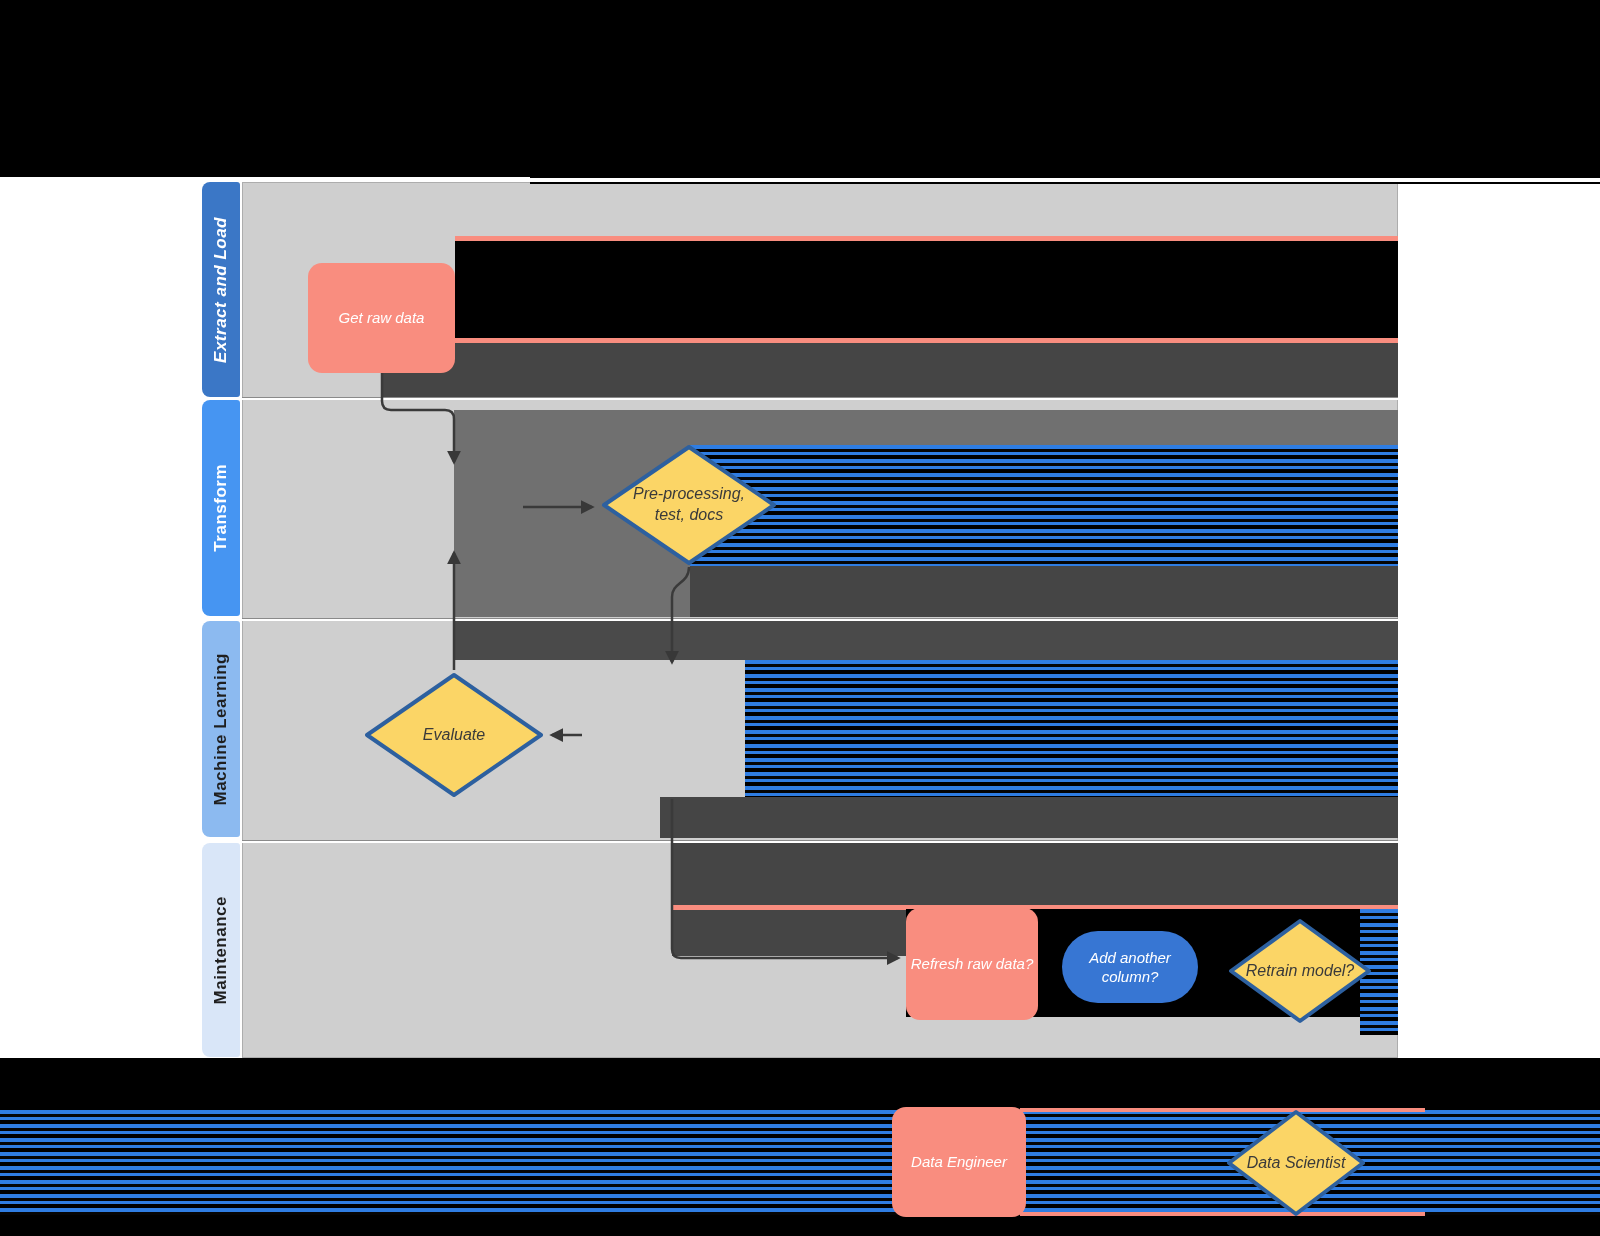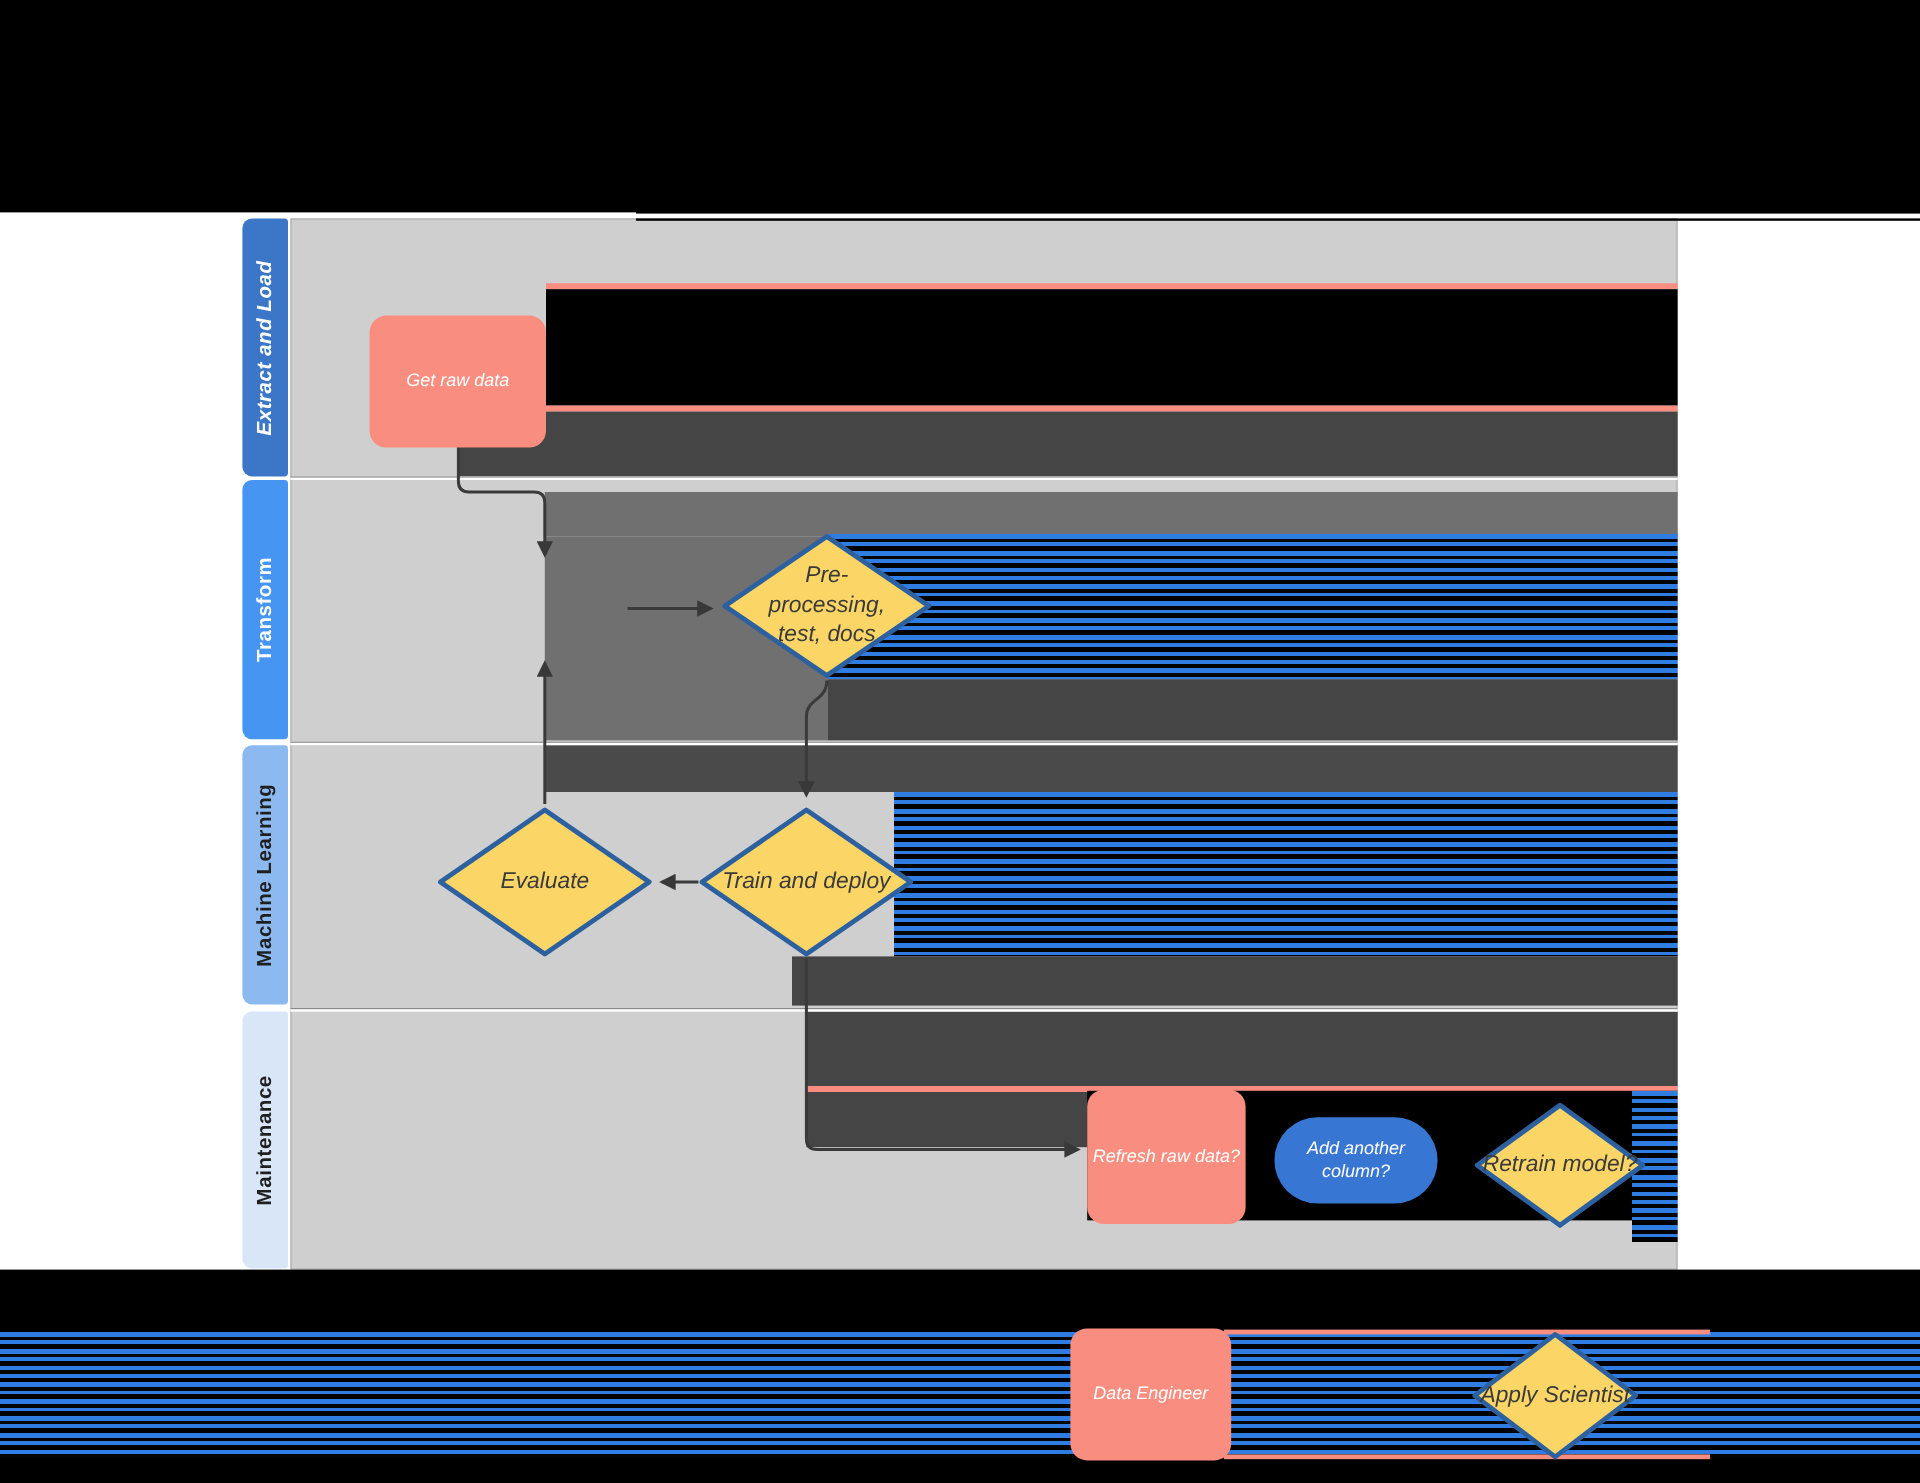--- a/index.html
+++ b/index.html
@@ -34,21 +34,21 @@
 
   
   .rect-node{border-radius:14px;background:var(--salmon,#f98d7f);z-index:40;
              display:flex;align-items:center;justify-content:center;text-align:center;}
   .stadium-node{border-radius:40px;background:var(--node-blue,#3776d3);z-index:40;
              display:flex;align-items:center;justify-content:center;text-align:center;}
   .node-text{font-style:italic;font-size:15px;line-height:1.3;color:var(--text-light,#ffffff);padding:0 12px;}
   .diamond-node{z-index:40;}
   .diamond-node svg{position:absolute;left:0;top:0;}
   .diamond-label{position:absolute;inset:0;display:flex;align-items:center;justify-content:center;
-             text-align:center;font-style:italic;font-size:19px;line-height:1.3;
+             text-align:center;font-style:italic;font-size:16px;line-height:1.3;
              color:var(--text-dark,#3a3a3a);z-index:2;}
   .connectors{position:absolute;left:0;top:0;z-index:20;pointer-events:none;}
 </style>
 </head>
 <body>
 
 <div class="stage">
 
   <div class="abs top-band"></div>
   <div class="abs" style="left:0;top:177px;width:530px;height:4px;background:#fff;z-index:6;"></div>
@@ -125,26 +125,20 @@
     <div class="diamond-label" style="padding:0 22px;">Pre-processing, test, docs</div>
   </div>
 
   <div class="abs diamond-node" style="left:364px;top:672px;width:180px;height:126px;">
     <svg width="180" height="126">
       <polygon points="90,3 177,63 90,123 3,63" fill="var(--diamond-fill,#fbd566)" stroke="var(--diamond-stroke,#2d609f)" stroke-width="4" stroke-linejoin="round"></polygon>
     </svg>
     <div class="diamond-label">Evaluate</div>
   </div>
 
-  <div class="abs diamond-node" style="left:582px;top:672px;width:180px;height:126px;">
-    <svg width="180" height="126">
-      <polygon points="90,3 177,63 90,123 3,63" fill="var(--diamond-fill,#fbd566)" stroke="var(--diamond-stroke,#2d609f)" stroke-width="4" stroke-linejoin="round"></polygon>
-    </svg>
-    <div class="diamond-label">Train and deploy</div>
-  </div>
 
   <div class="abs rect-node" style="left:906px;top:908px;width:132px;height:112px;">
     <span class="node-text" style="padding:0 2px;">Refresh raw data?</span>
   </div>
 
   <div class="abs stadium-node" style="left:1062px;top:931px;width:136px;height:72px;">
     <span class="node-text" style="padding:0 20px;">Add another column?</span>
   </div>
 
   <div class="abs diamond-node" style="left:1228px;top:918px;width:144px;height:106px;">
@@ -156,16 +150,16 @@
 
   <div class="abs rect-node" style="left:892px;top:1107px;width:134px;height:110px;">
     <span class="node-text">Data Engineer</span>
   </div>
 
 
   <div class="abs diamond-node" style="left:1226px;top:1109px;width:140px;height:108px;">
     <svg width="140" height="108">
       <polygon points="70,3 137,54 70,105 3,54" fill="var(--diamond-fill,#fbd566)" stroke="var(--diamond-stroke,#2d609f)" stroke-width="4" stroke-linejoin="round"></polygon>
     </svg>
-    <div class="diamond-label">Apply Scientist</div>
+    <div class="diamond-label">Data Scientist</div>
   </div>
 
 </div>
 
 </body></html>

